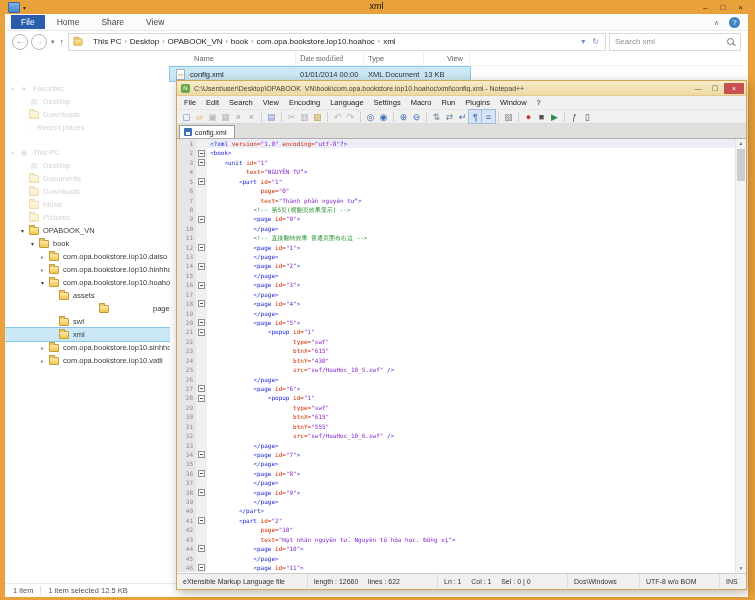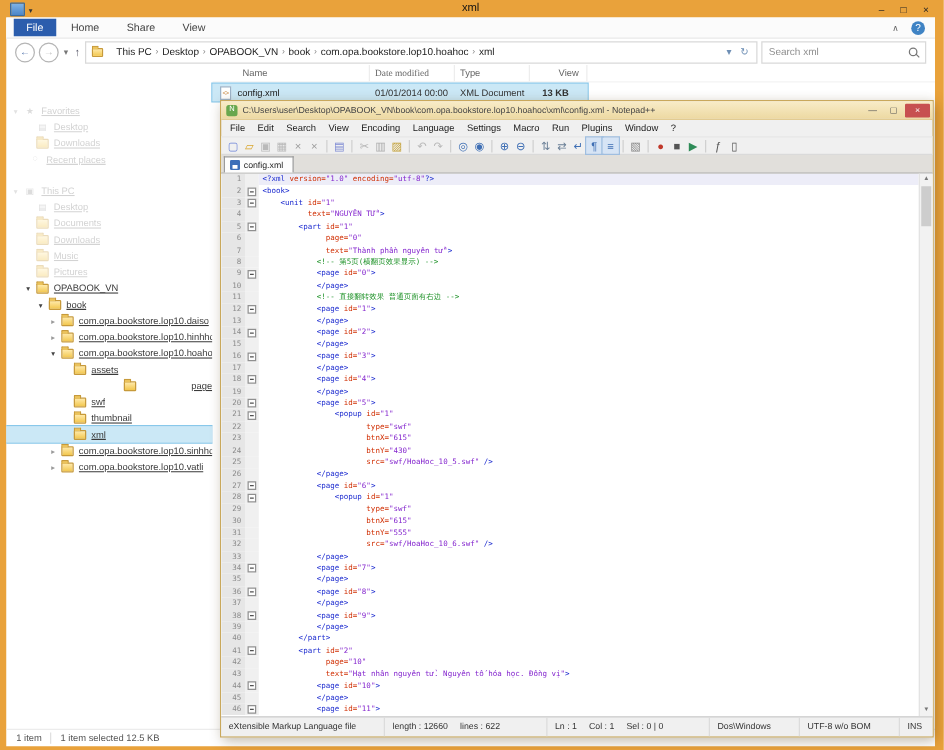--- a/index.html
+++ b/index.html
@@ -45,36 +45,36 @@
   .tree-arrow{width:8px;font-size:6px;color:#9A9A9A;flex:none;}
   .tree-arrow.open{color:#444;}
   .faint{color:#D3D3D3;}
   .faint .tree-arrow{color:#E2E2E2;}
   .faint .folder-icon{opacity:.35;}
   .faint .misc-icon{color:#DCDCDC;}
   .folder-icon{width:10px;height:8px;background:linear-gradient(#FFE9A8,#F2C74F);border:1px solid #C79A3B;border-radius:1px;margin-right:4px;flex:none;position:relative;box-sizing:border-box;}
   .folder-icon::before{content:"";position:absolute;top:-3px;left:-1px;width:4px;height:2px;background:#EBC35C;border:1px solid #C79A3B;border-bottom:none;border-radius:1px 1px 0 0;}
   .folder-icon.tiny{transform:scale(.9);}
   .misc-icon{font-size:7px;width:10px;text-align:center;margin-right:4px;flex:none;color:#9AB0C4;}
-  .tree-label{overflow:hidden;text-decoration:underline;}
+  .tree-label{overflow:hidden;}
   .ex-main{position:absolute;top:38px;left:165px;right:0;bottom:14px;}
   .ex-cols{display:flex;height:13px;align-items:center;color:#666;font-size:7.5px;border-bottom:1px solid #F3F3F3;}
   .col{border-right:1px solid #EDEDED;height:100%;display:flex;align-items:center;box-sizing:border-box;}
   .c-name{width:126px;padding-left:24px;}
   .c-date{width:68px;padding-left:4px;font-family:Liberation Serif, serif;}
   .c-type{width:60px;padding-left:4px;}
   .c-size{width:46px;justify-content:flex-end;padding-right:6px;}
   .file-row{height:14px;display:flex;align-items:center;width:300px;font-size:7.5px;margin-top:1px;}
   .file-row.selected{background:#CBE8F6;outline:1px solid #88C8EA;}
   .doc-icon{width:9px;height:11px;background:#fff;border:1px solid #9DB3C8;margin:0 5px 0 6px;position:relative;flex:none;box-sizing:border-box;}
   .doc-icon::after{content:"<>";position:absolute;left:0;right:0;top:2px;font-size:5px;color:#C07828;text-align:center;letter-spacing:-.5px;}
   .f-name{width:106px;color:#1B1B1B;box-sizing:border-box;}
   .f-date{width:68px;color:#333;padding-left:4px;box-sizing:border-box;}
   .f-type{width:60px;color:#333;padding-left:4px;box-sizing:border-box;}
-  .f-size{width:46px;color:#333;text-align:right;padding-right:15px;box-sizing:border-box;font-weight:bold;}
+  .f-size{width:46px;color:#333;padding-right:15px;box-sizing:border-box;}
   .ex-status{position:absolute;left:0;right:0;bottom:0;height:14px;border-top:1px solid #ECECEC;display:flex;align-items:center;font-size:7.5px;color:#555;padding-left:8px;gap:7px;box-sizing:border-box;}
   .st-div{width:1px;height:9px;background:#E0E0E0;}
 
   
   .npp{position:absolute;left:176px;top:80px;width:571px;height:510px;background:#F0F0F0;border:1px solid #C9A85C;box-sizing:border-box;box-shadow:2px 3px 10px rgba(70,45,0,.35);}
   .npp-title{height:15px;background:linear-gradient(#F8ECC8,#EDD9A2);display:flex;align-items:center;padding:0 2px 0 4px;border-bottom:1px solid #E2CB92;box-sizing:border-box;}
   .npp-logo{width:9px;height:9px;background:#69A74E;border-radius:2px;color:#fff;font-size:6px;display:flex;align-items:center;justify-content:center;flex:none;}
   .npp-logo::before{content:"N";}
   .npp-title-text{flex:1;font-size:7px;color:#444;margin-left:4px;white-space:nowrap;overflow:hidden;min-width:0;}
   .nbtn{width:16px;height:11px;display:flex;align-items:center;justify-content:center;font-size:7px;color:#555;margin-left:1px;flex:none;}
@@ -263,25 +263,20 @@
           <div class="tree-item" style="padding-left: 46px; gap: 40px;">
             <span class="tree-arrow"></span>
             <span class="folder-icon"></span>
             <span class="tree-label">page</span>
           </div>
           <div class="tree-item" style="padding-left: 46px;">
             <span class="tree-arrow"></span>
             <span class="folder-icon"></span>
             <span class="tree-label">swf</span>
           </div>
-          <div class="tree-item" style="padding-left: 46px;">
-            <span class="tree-arrow"></span>
-            <span class="folder-icon"></span>
-            <span class="tree-label">thumbnail</span>
-          </div>
           <div class="tree-item selected" style="padding-left: 46px;">
             <span class="tree-arrow"></span>
             <span class="folder-icon"></span>
             <span class="tree-label">xml</span>
           </div>
           <div class="tree-item" style="padding-left: 36px;">
             <span class="tree-arrow">▸</span>
             <span class="folder-icon"></span>
             <span class="tree-label">com.opa.bookstore.lop10.sinhhoc</span>
           </div>

